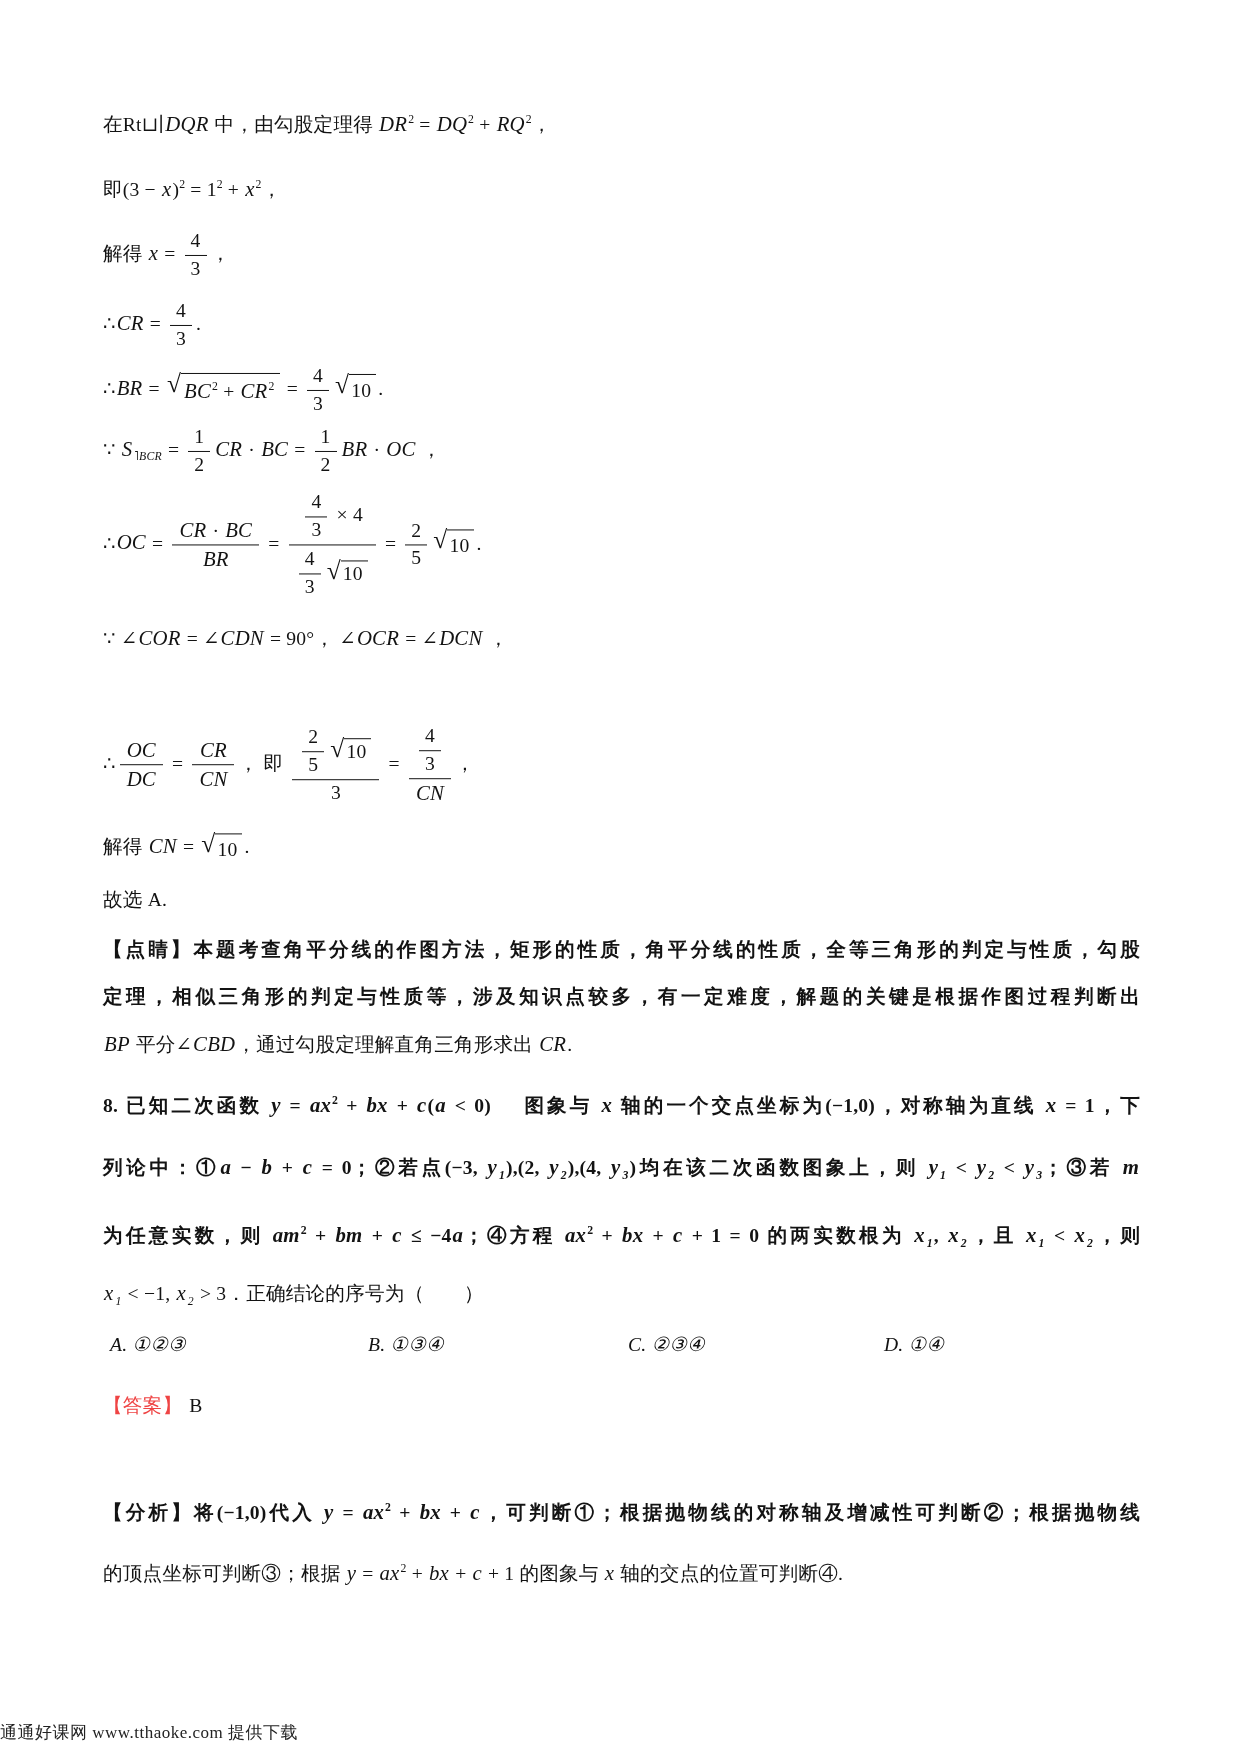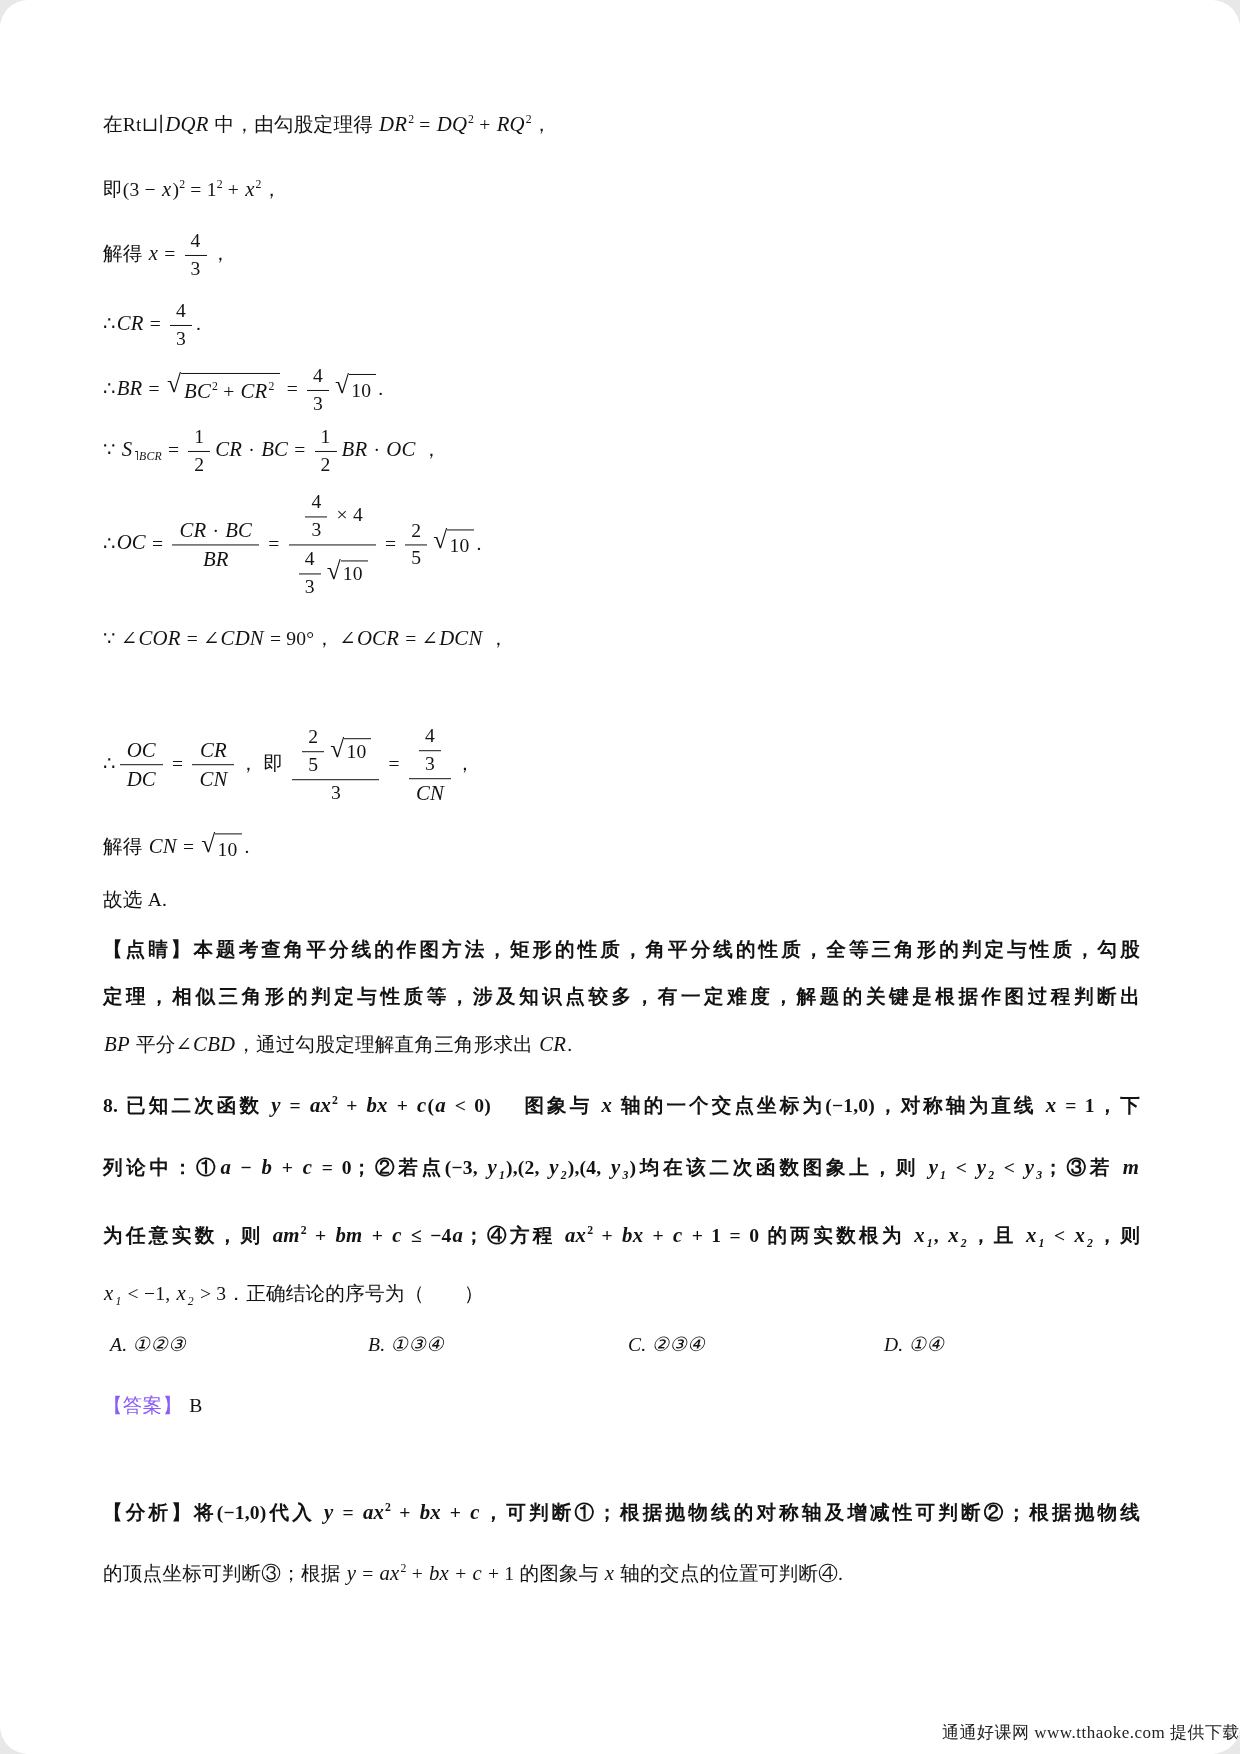--- a/index.html
+++ b/index.html
@@ -1,48 +1,47 @@
 <!DOCTYPE html>
 <html><head>
 <meta charset="utf-8">
 <style>
   html,body{margin:0;padding:0;background:#e8e8e8;}
   .page{
     position:relative;width:1240px;height:1754px;margin:0 auto;
     background:#ffffff;color:#131313;
     font-family:"Liberation Serif","DejaVu Serif",serif;
     overflow:hidden;
-    border-radius:28px;
   }
   .line{
     position:absolute;left:103px;width:1037px;
     transform:translateY(-50%);
     font-size:19.6px;line-height:1.45;
     letter-spacing:0.2px;
   }
   .just{text-align:justify;text-align-last:justify;font-weight:bold;}
-  .blue{color:#8b5cf6;}
+  .blue{color:#ef4444;}
   .mi{font-family:"Liberation Serif","DejaVu Serif",serif;font-style:italic;font-size:1.06em;padding:0 1px;}
   sup{font-size:0.6em;line-height:0;}
   sub{font-size:0.6em;line-height:0;}
   sub .mi, sup .mi{font-size:1em;}
   
   .fr{display:inline-block;vertical-align:middle;text-align:center;margin:0 4px;line-height:1.15;}
   .fr>.n{display:block;border-bottom:1.6px solid #131313;padding:1px 6px 2px;}
   .fr>.d{display:block;padding:2px 6px 1px;}
   
   .sq{display:inline-flex;align-items:flex-start;vertical-align:middle;margin:0 2px;white-space:nowrap;}
   .sq>.rad{font-size:1.3em;line-height:0.95;transform:translateY(-1px);}
   .sq>.bar{border-top:1.8px solid #131313;padding:2px 5px 0 2px;}
   .ch{position:absolute;top:0;transform:translateY(-50%);white-space:nowrap;font-style:italic;}
   .choices-row{height:30px;}
   .ans-val{margin-left:7px;}
   .footer{
     position:absolute;left:0;top:1732px;width:100%;transform:translateY(-50%);
-    text-align:right;font-size:17px;color:#222;
+    text-align:left;font-size:17px;color:#222;
     font-family:"Liberation Serif","DejaVu Serif",serif;letter-spacing:0.5px;
   }
 </style>
 </head>
 <body>
 
 <div class="page">
 
   <div class="line" style="top:124px">在Rt⊔∣<i class="mi">DQR</i> 中，由勾股定理得 <i class="mi">DR</i><sup>2</sup> = <i class="mi">DQ</i><sup>2</sup> + <i class="mi">RQ</i><sup>2</sup>，</div>
   <div class="line" style="top:189px">即(3 − <i class="mi">x</i>)<sup>2</sup> = 1<sup>2</sup> + <i class="mi">x</i><sup>2</sup>，</div>

